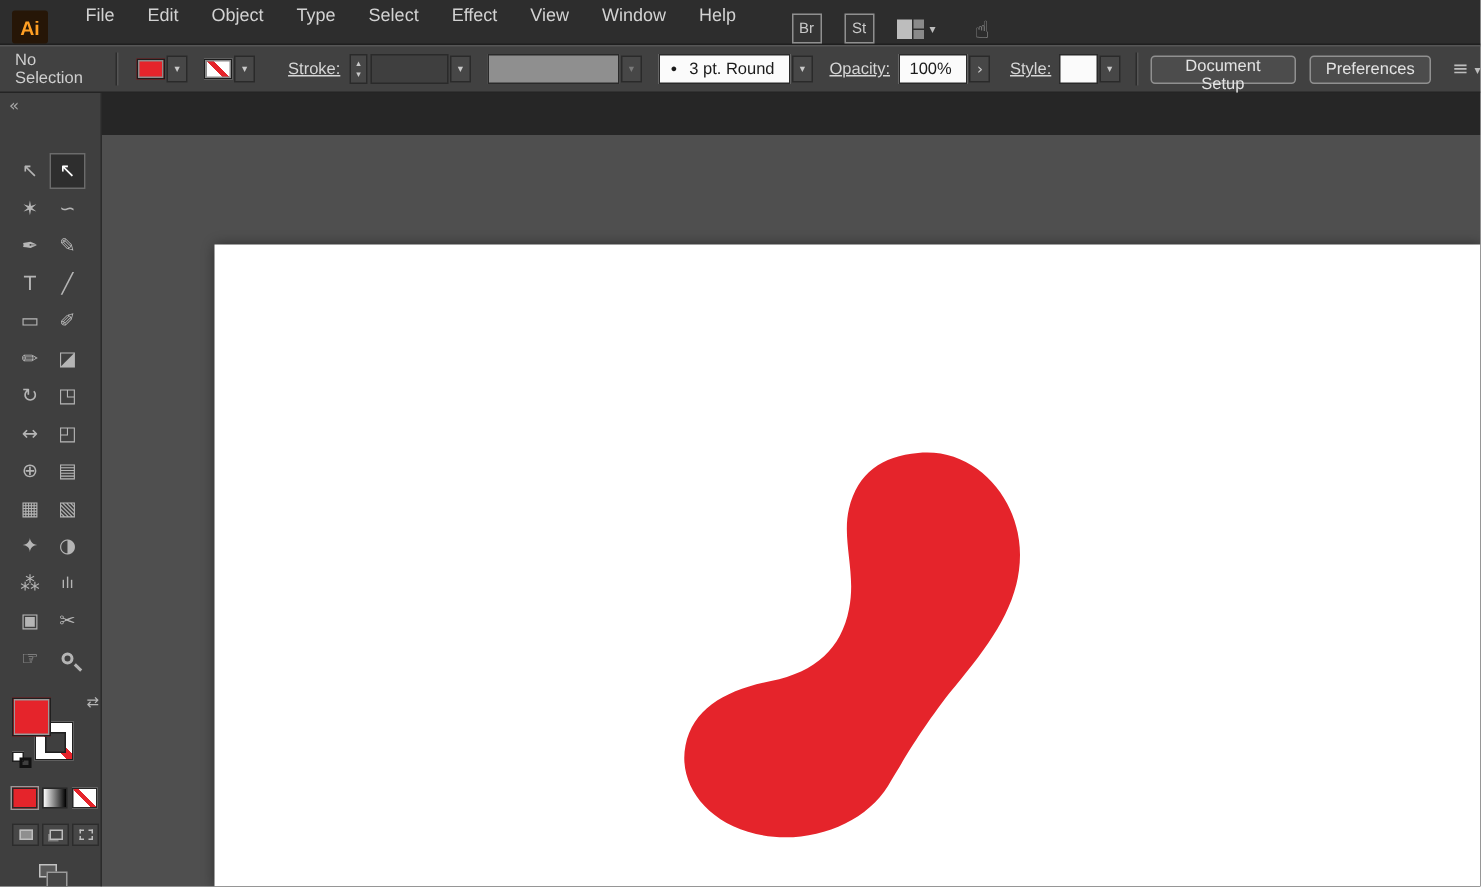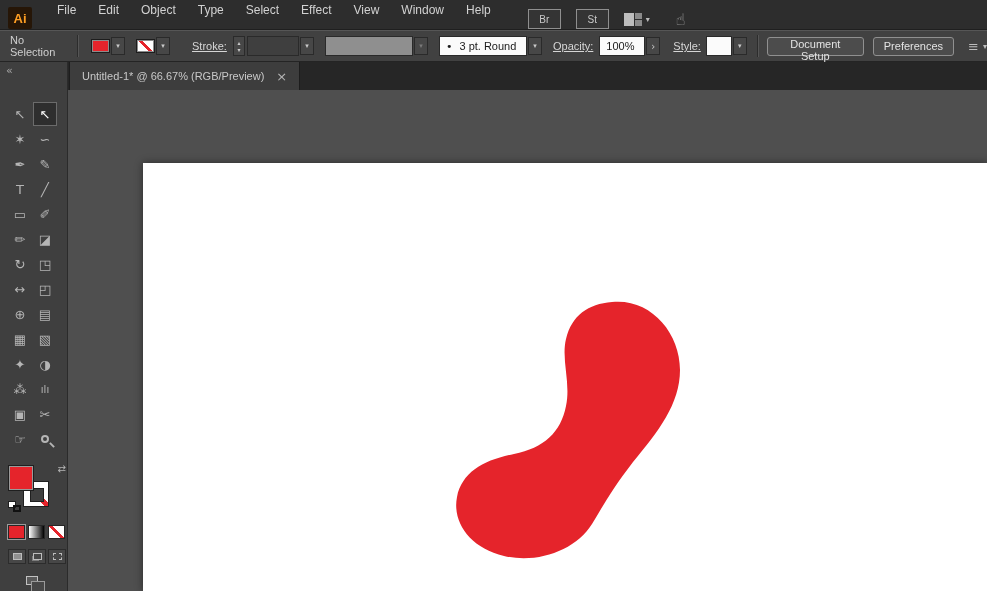--- a/index.html
+++ b/index.html
@@ -24,21 +24,21 @@
   .app-logo {
     width:24px; height:22px; margin:0 14px 0 8px;
     background:#261607; color:var(--logo-orange,#ff9f24);
     font-weight:bold; font-size:13px;
     display:flex; align-items:center; justify-content:center;
     border-radius:2px;
   }
   .menu-item { padding:4px 11px; line-height:30px; font-size:12px; cursor:default; }
   .mb-right { display:flex; align-items:center; margin-left:26px; }
   .sq-btn {
-    width:33px; height:20px; border:1px solid #8f8f8f; background:#343434;
+    width:20px; height:20px; border:1px solid #8f8f8f; background:#343434;
     color:#c9c9c9; font-size:10px; display:flex; align-items:center; justify-content:center;
     margin-right:15px;
   }
   .layout-ico { display:flex; align-items:center; margin-right:26px; }
   .layout-rects { position:relative; width:18px; height:13px; margin-right:4px; }
   .layout-rects i { position:absolute; background:#bdbdbd; }
   .layout-rects i.a { left:0; top:0; width:10px; height:13px; }
   .layout-rects i.b { left:11px; top:0; width:7px; height:6px; background:#8a8a8a;}
   .layout-rects i.c { left:11px; top:7px; width:7px; height:6px; background:#8a8a8a;}
   .chev-sm { font-size:8px; color:#bdbdbd; }
@@ -270,24 +270,20 @@
   <div class="panel-menu">
     <span class="glyph" style="font-size:13px; margin-right:4px;">≡</span>
     <span class="chev-sm glyph">▾</span>
   </div>
 </div>
 
 <div id="tabrow">
   <div class="panel-head">
     <span class="glyph">«</span>
   </div>
-  <div class="doc-tab">
-    <span>Untitled-1* @ 66.67% (RGB/Preview)</span>
-    <span class="tab-close glyph">×</span>
-  </div>
 </div>
 
 <div id="toolbar">
   <div class="tools">
     <button class="tool">
         <span>↖</span>
       </button>
     <button class="tool active">
         <span>↖</span>
       </button>

